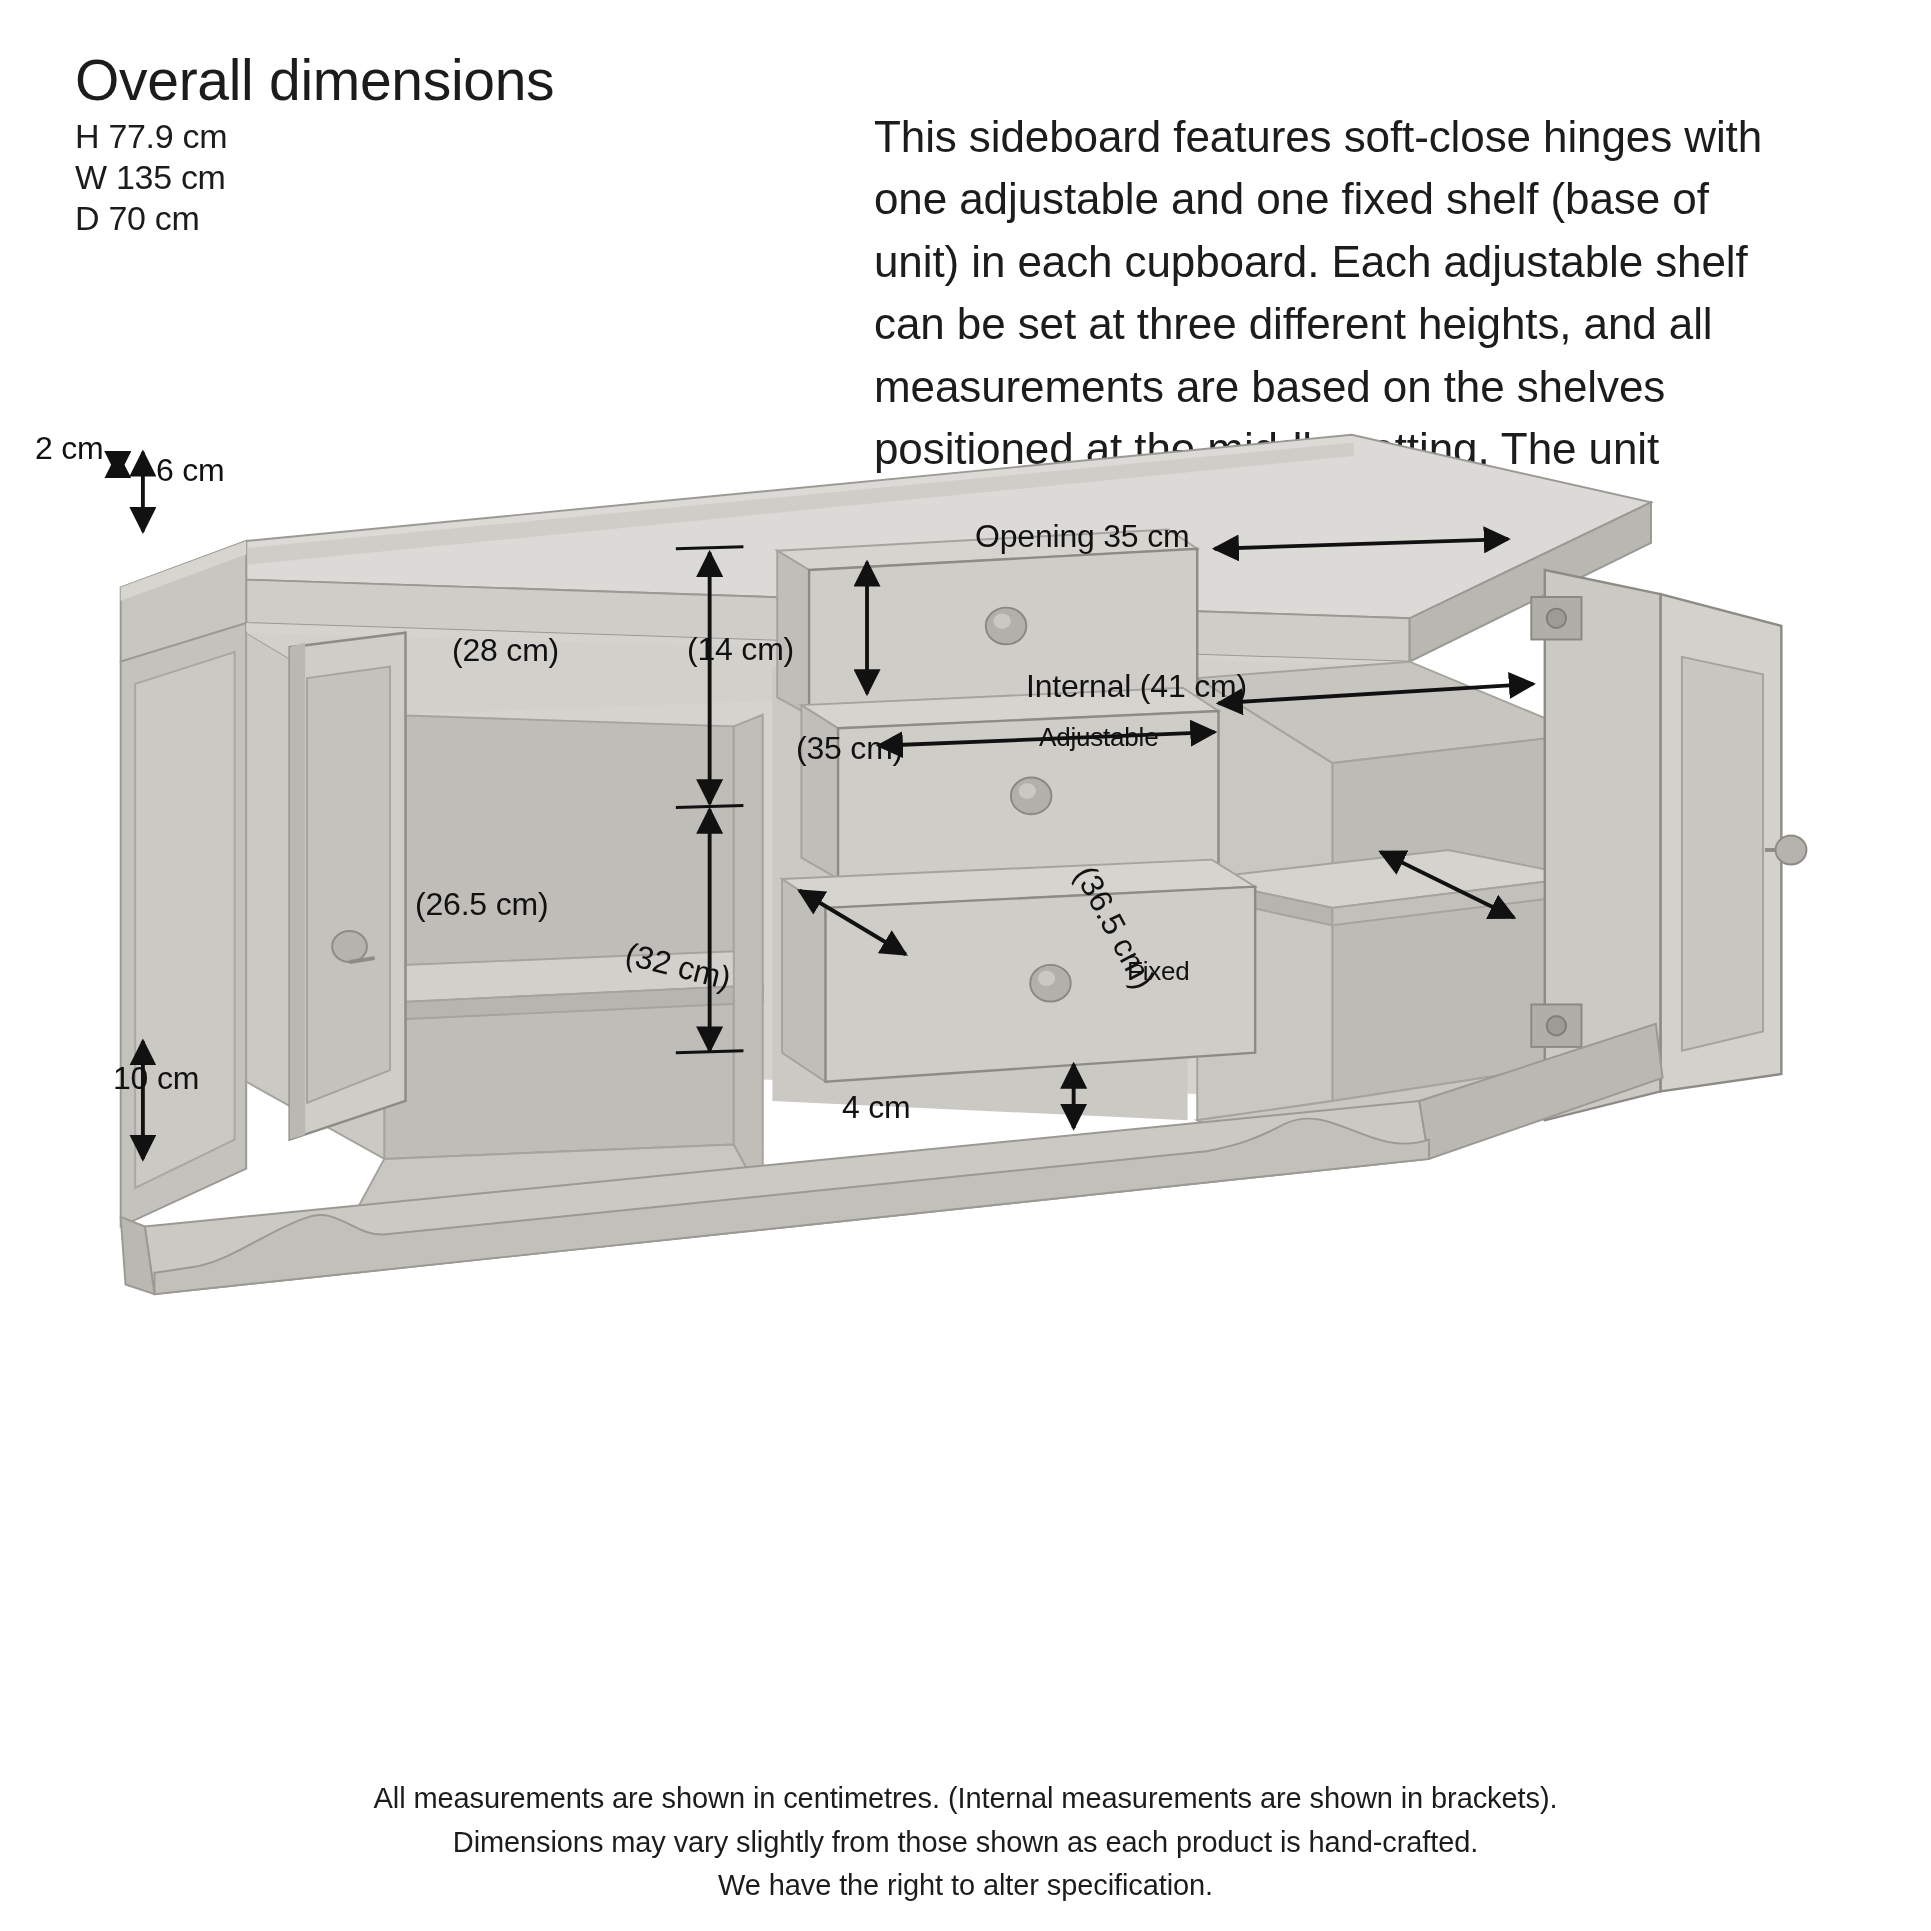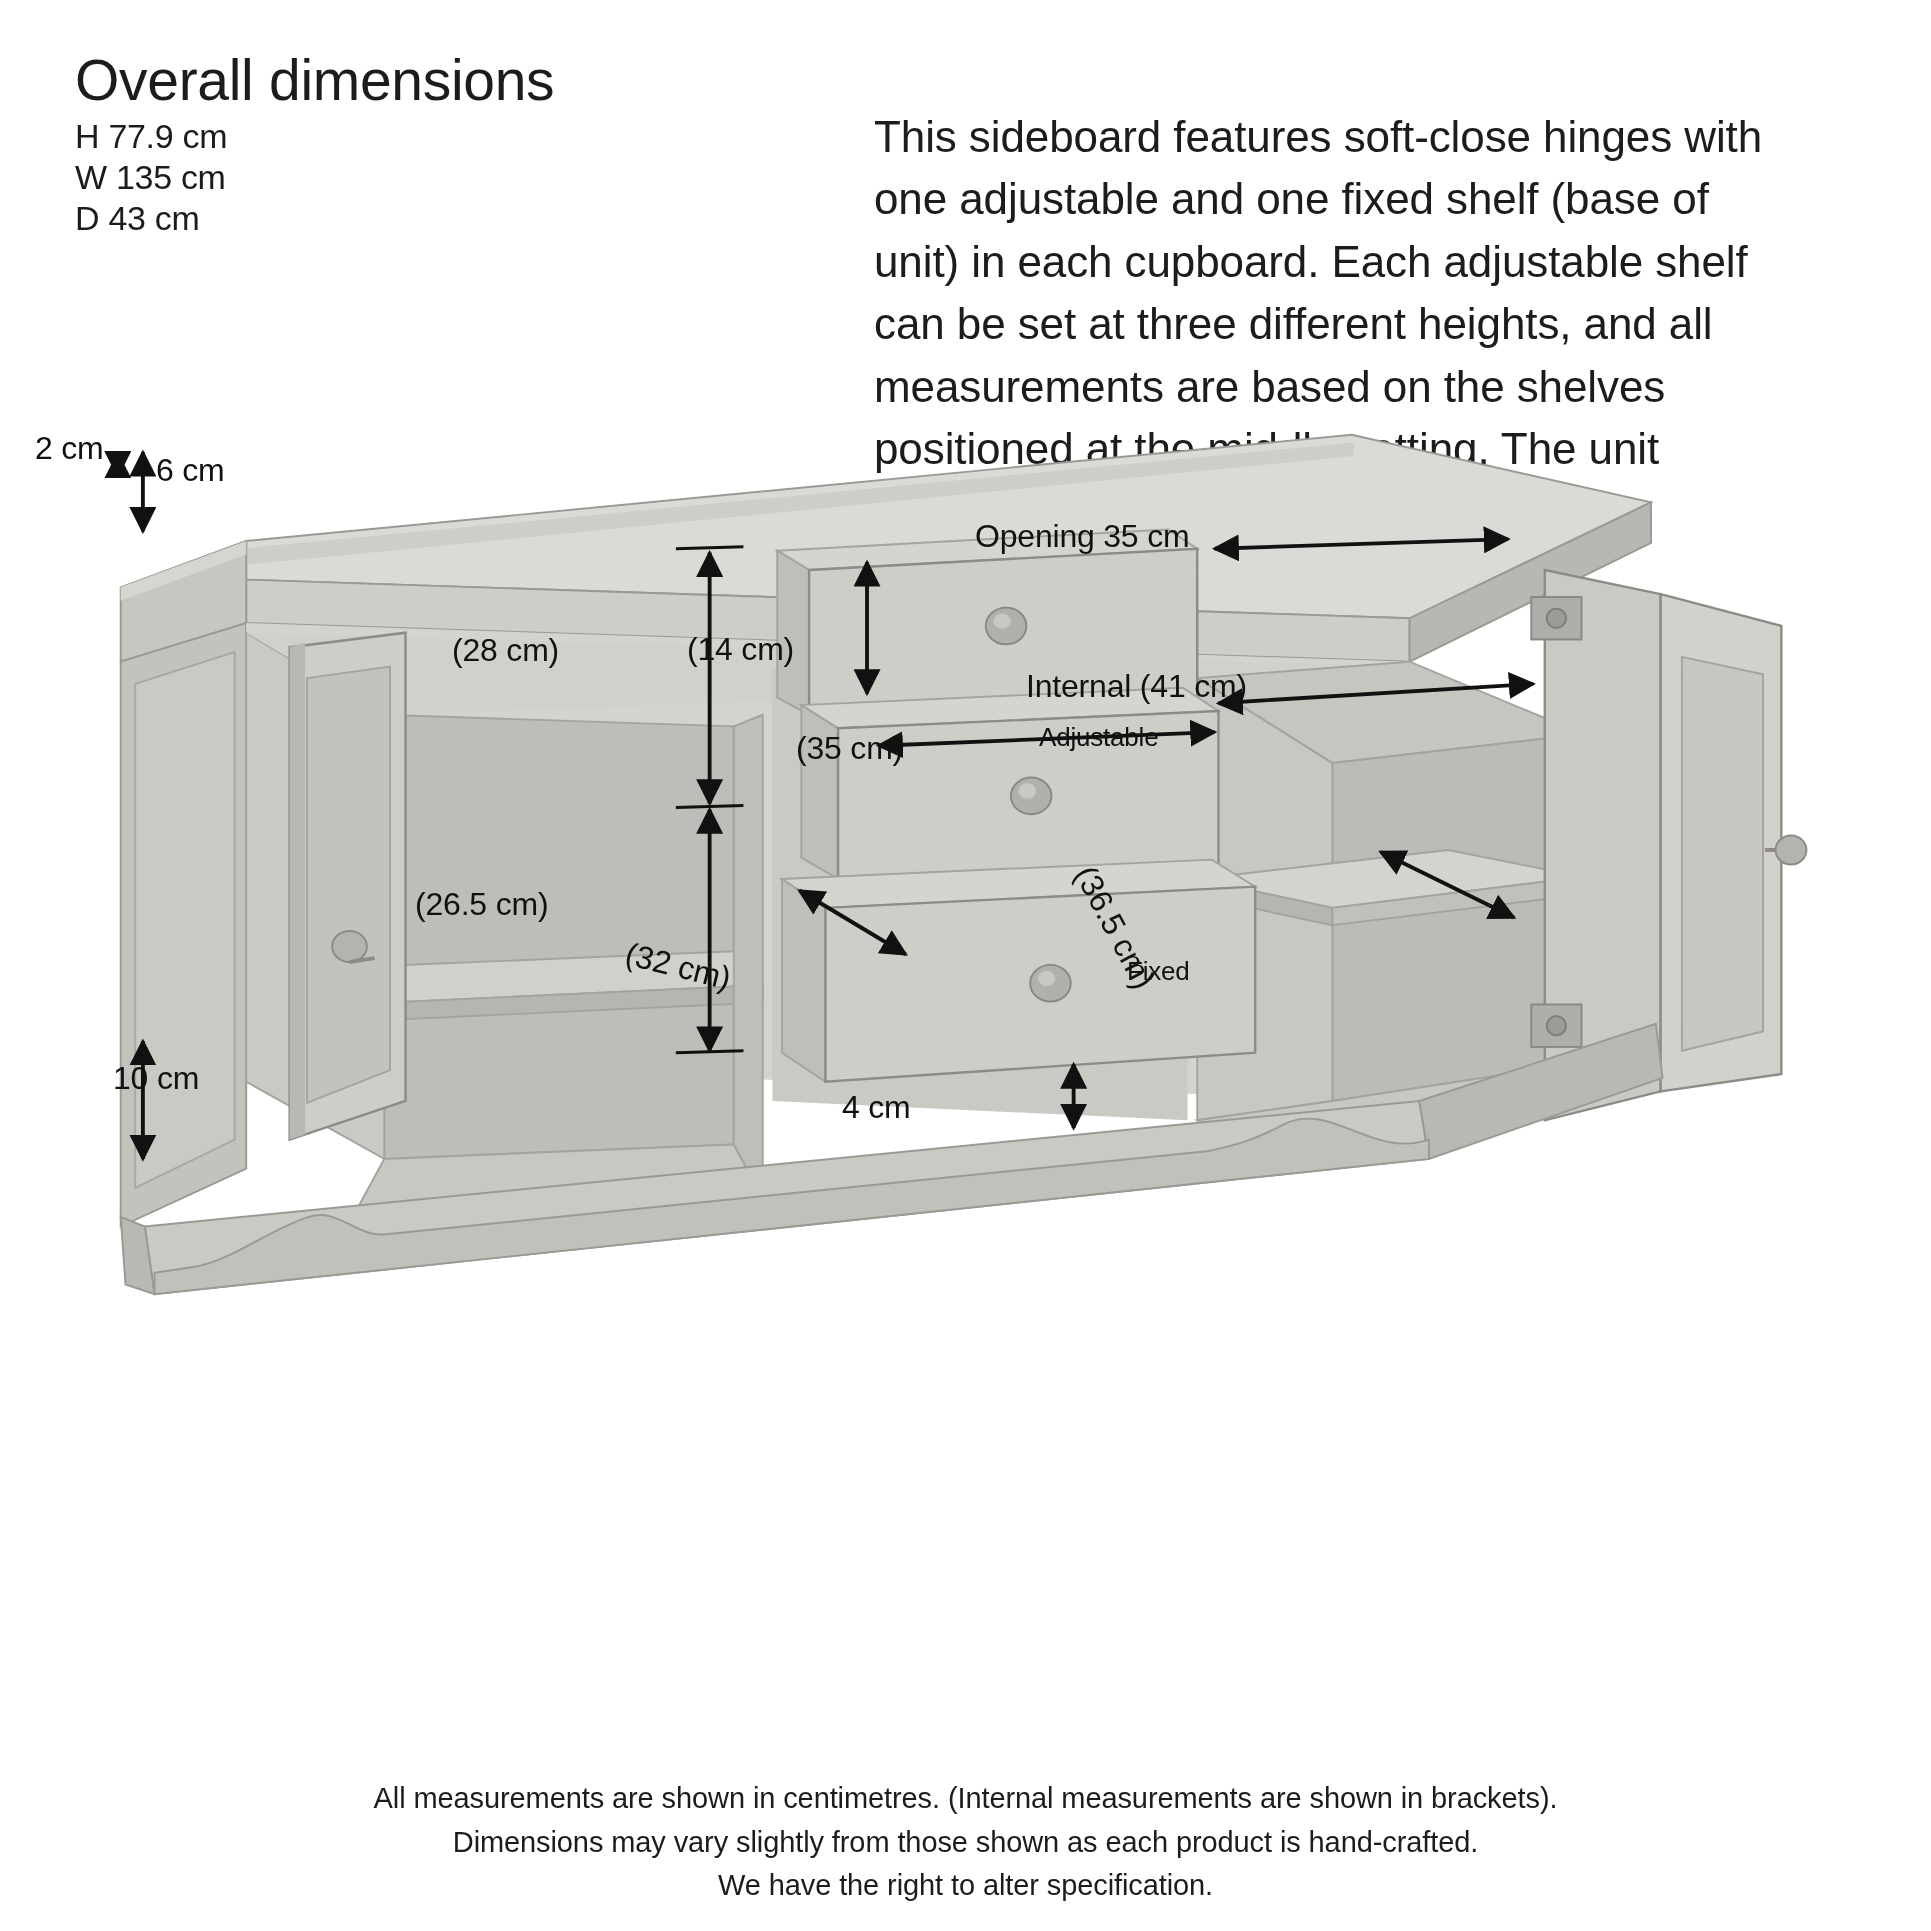--- a/index.html
+++ b/index.html
@@ -48,21 +48,21 @@
 </style>
 </head>
 <body>
 
 <div class="page">
 
   <div class="dims-block">
     <div class="dims-title">Overall dimensions</div>
     <div class="dims-line">H 77.9 cm</div>
     <div class="dims-line">W 135 cm</div>
-    <div class="dims-line">D 43 cm</div>
+    <div class="dims-line">D 70 cm</div>
   </div>
 
   <div class="desc-block">This sideboard features soft-close hinges with one adjustable and one fixed shelf (base of unit) in each cupboard. Each adjustable shelf can be set at three different heights, and all measurements are based on the shelves positioned at the middle setting. The unit features three generously sized drawers positioned down the center.</div>
 
   <div class="stage">
     <svg width="1931" height="1352" viewBox="0 0 2000 1400" xmlns="http://www.w3.org/2000/svg">
       <defs>
         <marker id="arrowS" viewBox="0 0 10 10" refX="9" refY="5" markerWidth="7" markerHeight="7" orient="auto-start-reverse">
           <path d="M0,0 L10,5 L0,10 z" fill="#111"></path>
         </marker>

